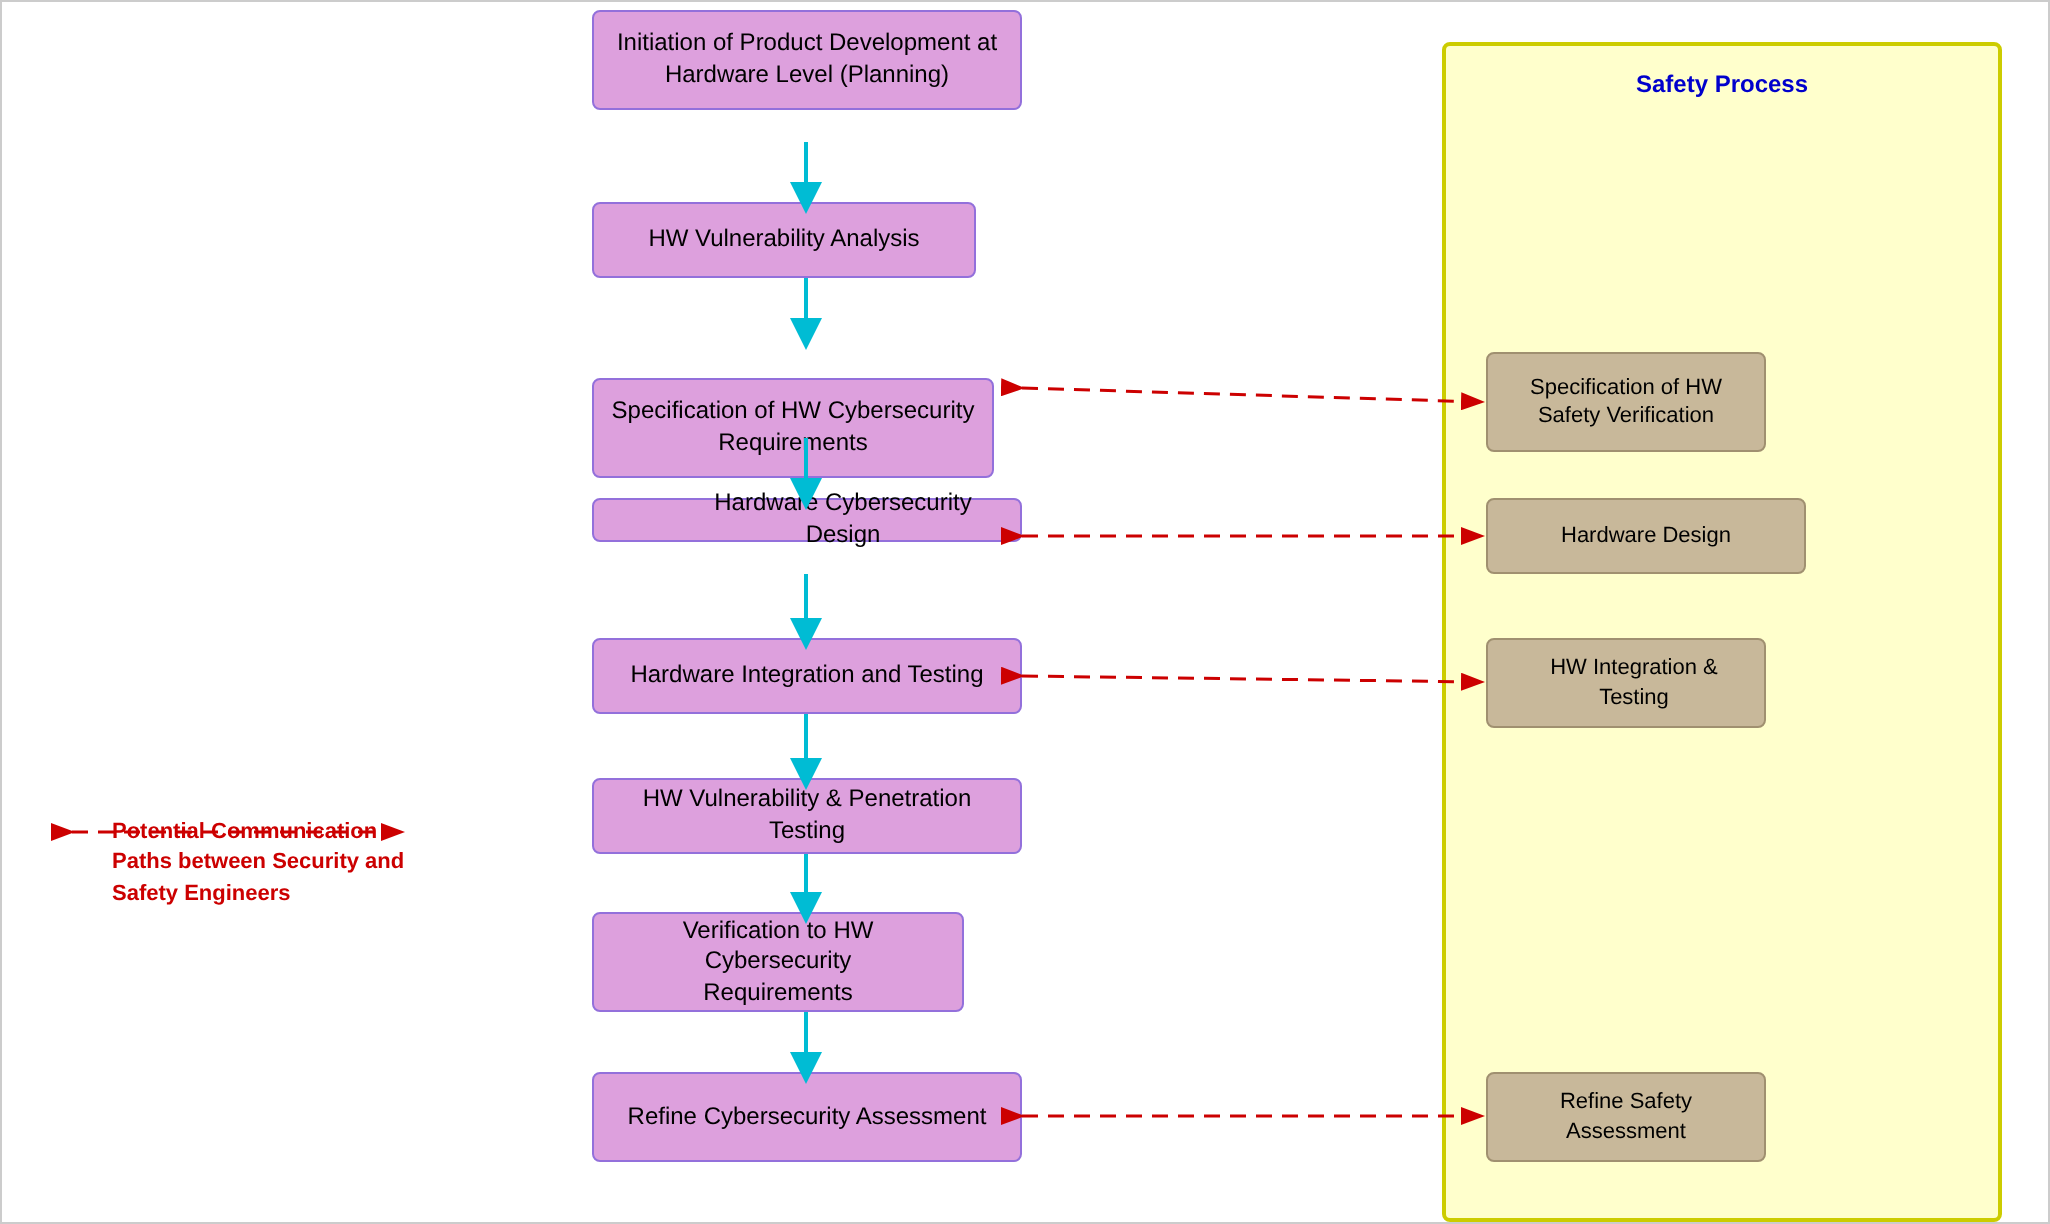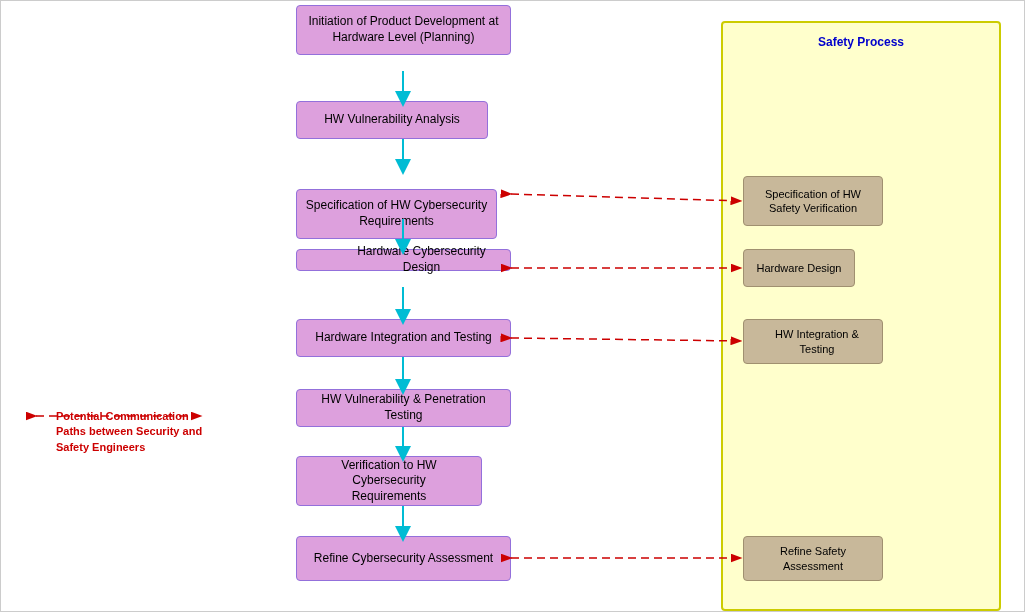--- a/index.html
+++ b/index.html
@@ -123,21 +123,21 @@
 
   <div class="flow-box" style="left:295px; top:535px; width:215px; height:45px;">
     <span>Refine Cybersecurity Assessment</span>
   </div>
 
   <div class="safety-box" style="left:742px; top:175px; width:140px; height:50px;">
     <span style="white-space:pre-line;">Specification of HW
 Safety Verification</span>
   </div>
 
-  <div class="safety-box" style="left:742px; top:248px; width:112px; height:38px;">
+  <div class="safety-box" style="left:742px; top:248px; width:160px; height:38px;">
     <span>Hardware Design</span>
   </div>
 
   <div class="safety-box" style="left:742px; top:318px; width:140px; height:45px;padding-left:14px;">
     <span style="white-space:pre-line;">HW Integration &amp;
 Testing</span>
   </div>
 
   <div class="safety-box" style="left:742px; top:535px; width:140px; height:45px;">
     <span style="white-space:pre-line;">Refine Safety

